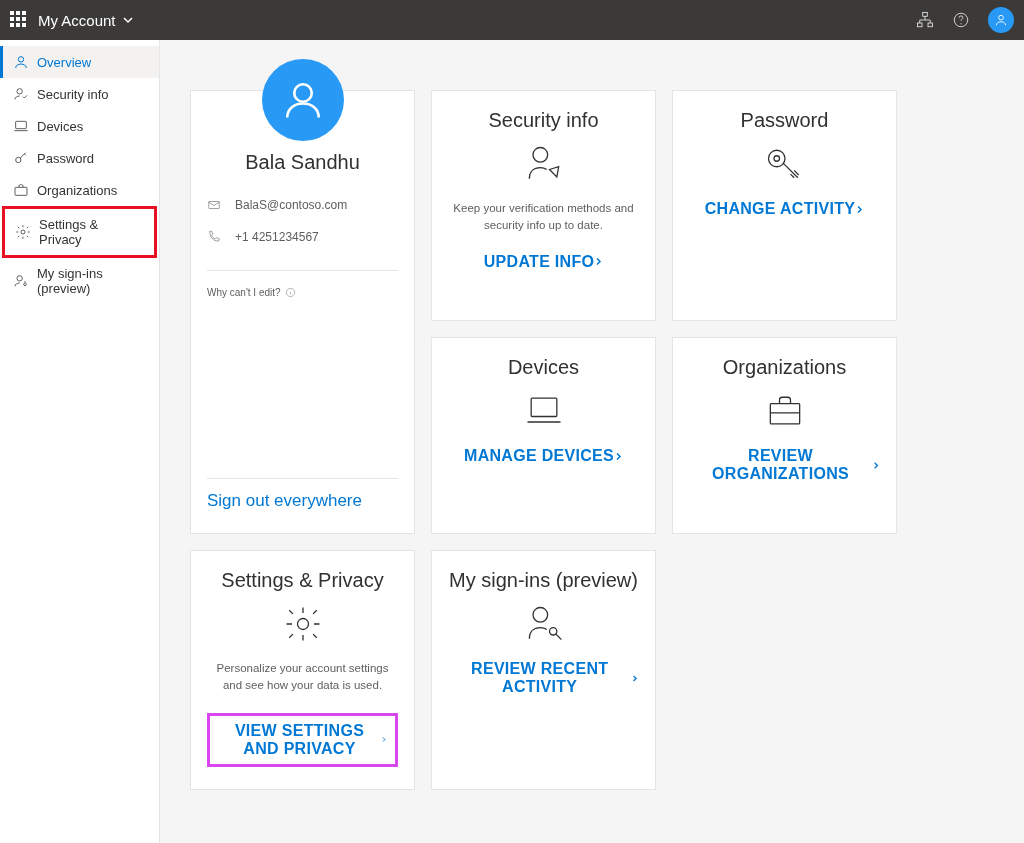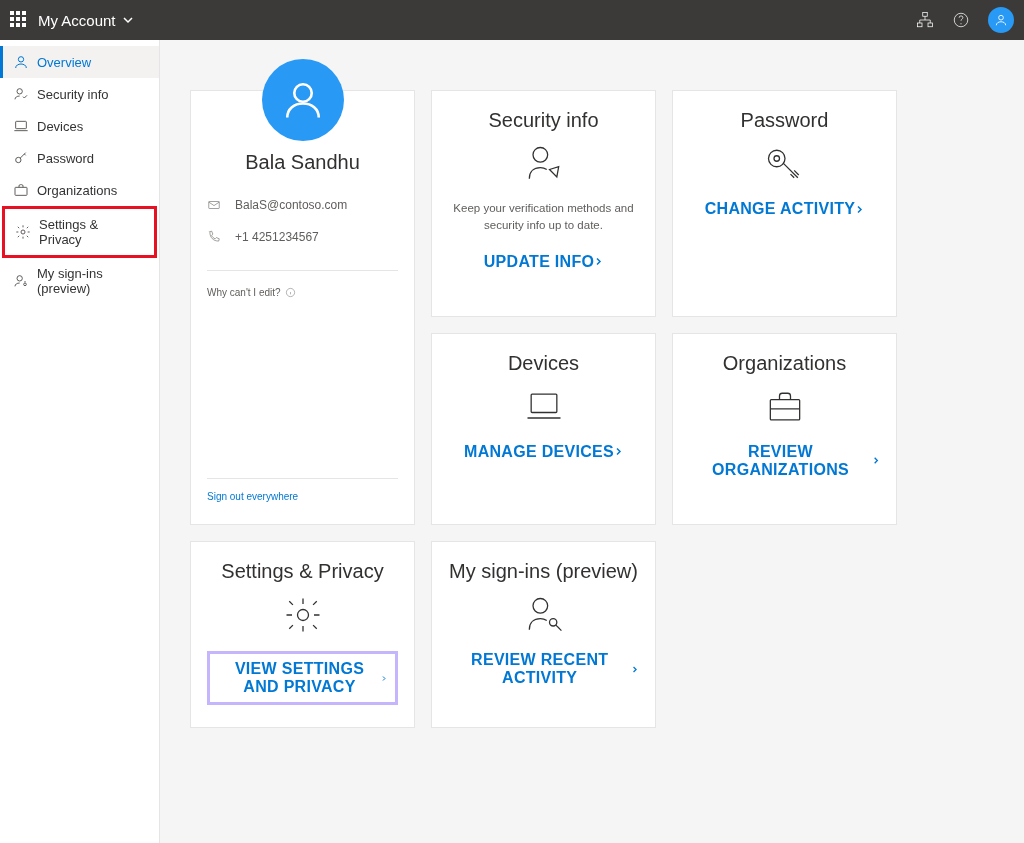--- a/index.html
+++ b/index.html
@@ -42,29 +42,29 @@
   .card { background:#fff; border:1px solid #e5e5e5; padding:18px 16px 22px; display:flex; flex-direction:column; align-items:center; text-align:center; position:relative; }
   .profile-card { grid-row: span 2; align-items:stretch; text-align:left; }
   .profile-avatar { width:82px; height:82px; border-radius:50%; background:#2899f5; display:flex; align-items:center; justify-content:center; margin:-50px auto 10px; }
   .profile-avatar svg { width:42px; height:42px; }
   .profile-name { font-size:20px; font-weight:400; color:#323130; text-align:center; margin-bottom:24px; }
   .profile-row { display:flex; align-items:center; gap:14px; font-size:12px; color:#605e5c; margin-bottom:18px; }
   .profile-row svg { width:14px; height:14px; stroke:#605e5c; fill:none; }
   .profile-divider { border:none; border-top:1px solid #e5e5e5; margin:8px 0 16px; }
   .why-edit { font-size:10px; color:#605e5c; display:flex; align-items:center; gap:4px; }
   .why-edit svg { width:11px; height:11px; stroke:#605e5c; fill:none; }
-  .signout { font-size:10px; color:#0078d4; margin-top:auto; cursor:pointer; padding-top:12px; border-top:1px solid #e5e5e5; }
+  .signout { font-size:17px; color:#0078d4; margin-top:auto; cursor:pointer; padding-top:12px; border-top:1px solid #e5e5e5; }
 
   .card-title { font-size:20px; font-weight:400; color:#323130; margin-bottom:10px; }
   .card-icon { width:44px; height:44px; margin-bottom:14px; display:flex; align-items:center; justify-content:center; }
   .card-icon svg { width:44px; height:44px; stroke:#323130; fill:none; stroke-width:1.4; }
   .card-desc { font-size:11.5px; color:#605e5c; line-height:1.5; margin-bottom:18px; padding:0 4px; }
   .card-link { font-size:16px; font-weight:600; color:#0078d4; letter-spacing:0.3px; cursor:pointer; display:flex; align-items:center; gap:0; }
   .card-link svg { width:9px; height:9px; stroke:#0078d4; fill:none; stroke-width:2; }
-  .card-link.red-box { border:3px solid #c4b5fd; padding:6px 8px; }
+  .card-link.red-box { border:3px solid #d946ef; padding:6px 8px; }
 </style>
 </head>
 <body>
 
 <div class="topbar">
   <div class="waffle">
     <span></span>
       <span></span>
       <span></span>
       <span></span>
@@ -277,20 +277,21 @@
       </div>
 
       <div class="card">
         <div class="card-title">Settings &amp; Privacy</div>
         <div class="card-icon">
           <svg viewBox="0 0 48 48">
               <circle cx="24" cy="24" r="6"></circle>
               <path d="M24 6v6M24 36v6M9 9l4 4M35 35l4 4M6 24h6M36 24h6M9 39l4-4M35 13l4-4"></path>
             </svg>
         </div>
+        <div class="card-desc">Personalize your account settings and see how your data is used.</div>
         <div class="card-link red-box">
           <span>VIEW SETTINGS AND PRIVACY</span>
           <svg viewBox="0 0 12 12">
               <path d="M4 2l4 4-4 4"></path>
             </svg>
         </div>
       </div>
 
       <div class="card">
         <div class="card-title">My sign-ins (preview)</div>

